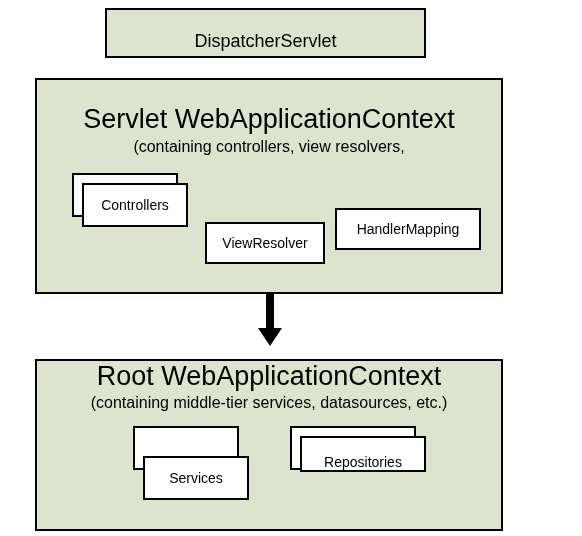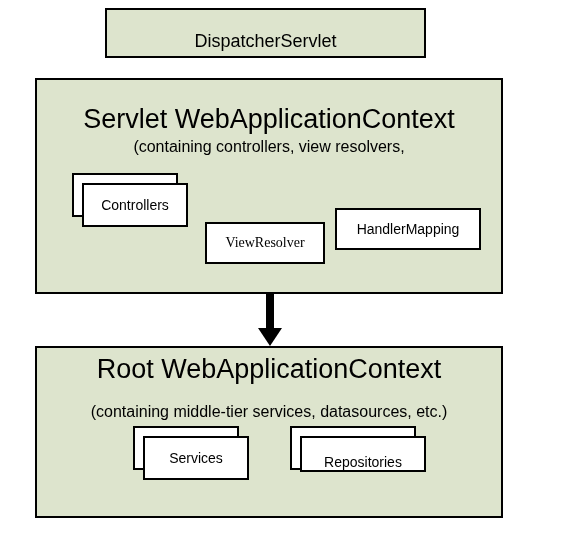--- a/index.html
+++ b/index.html
@@ -22,48 +22,47 @@
   }
   .dispatcher-title { font-size: 18px; margin-top: 16px; }
   .servlet-ctx {
     left: 35px; top: 78px;
     width: 468px; height: 216px;
     padding-top: 24px;
   }
   .servlet-title { font-size: 27px; text-align: center; }
   .servlet-sub { font-size: 16px; text-align: center; line-height: 1.25; margin-top: 2px; }
   .root-ctx {
-    left: 35px; top: 346px;
+    left: 35px; top: 359px;
     width: 468px; height: 172px;
-    padding-top: 6px;
   }
   .root-title { font-size: 27px; text-align: center; }
-  .root-sub { font-size: 16px; text-align: center; margin-top: 18px; }
+  .root-sub { font-size: 16px; text-align: center; margin-top: 2px; }
   .whitebox {
     background: #fff;
     border: 2px solid #000;
     position: absolute;
     display: flex; align-items: center; justify-content: center;
     font-size: 14px;
   }
   .shadow {
     background: #fff;
     border: 2px solid #000;
     position: absolute;
   }
   
   .controllers-shadow { left: 72px; top: 173px; width: 106px; height: 44px; }
   .controllers { left: 82px; top: 183px; width: 106px; height: 44px; }
   
-  .viewresolver { left: 205px; top: 222px; width: 120px; height: 42px; font-family: Liberation Serif, serif; }
+  .viewresolver { left: 205px; top: 222px; width: 120px; height: 42px; }
   
   .handlermapping { left: 335px; top: 176px; width: 146px; height: 42px; margin-top: 32px; }
   
   .services-shadow { left: 133px; top: 426px; width: 106px; height: 44px; }
-  .services { left: 143px; top: 436px; width: 106px; height: 44px; }
+  .services { left: 143px; top: 456px; width: 106px; height: 44px; }
   
   .repos-shadow { left: 290px; top: 426px; width: 126px; height: 44px; }
   .repos { left: 300px; top: 436px; width: 126px; height: 36px; align-items: flex-end; }
   
   .arrow {
     position: absolute;
     left: 258px; top: 294px;
     width: 24px; height: 52px;
     pointer-events: none;
   }

